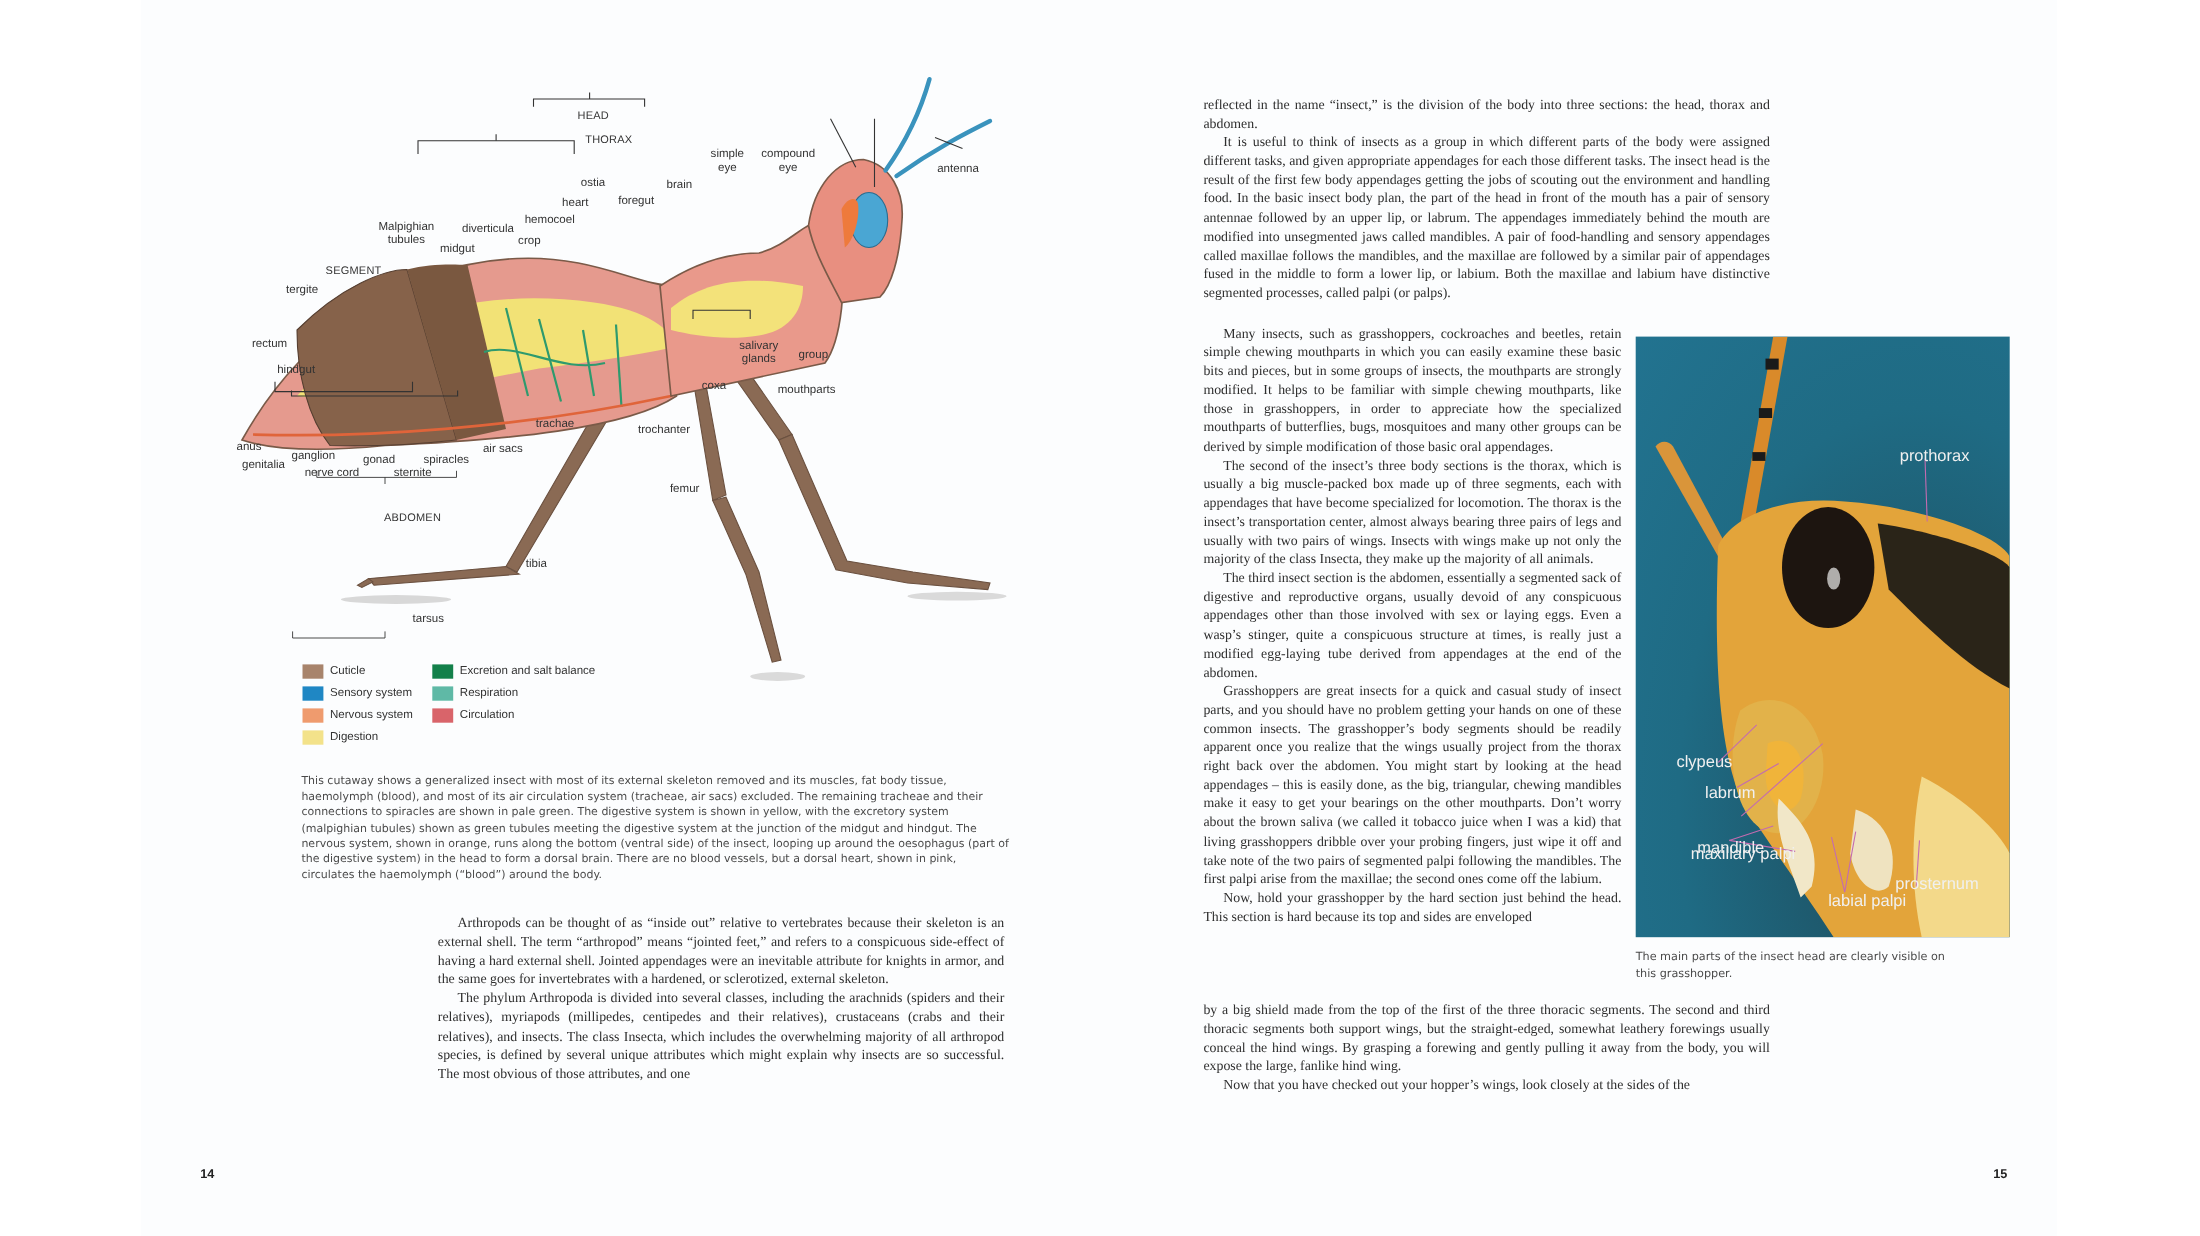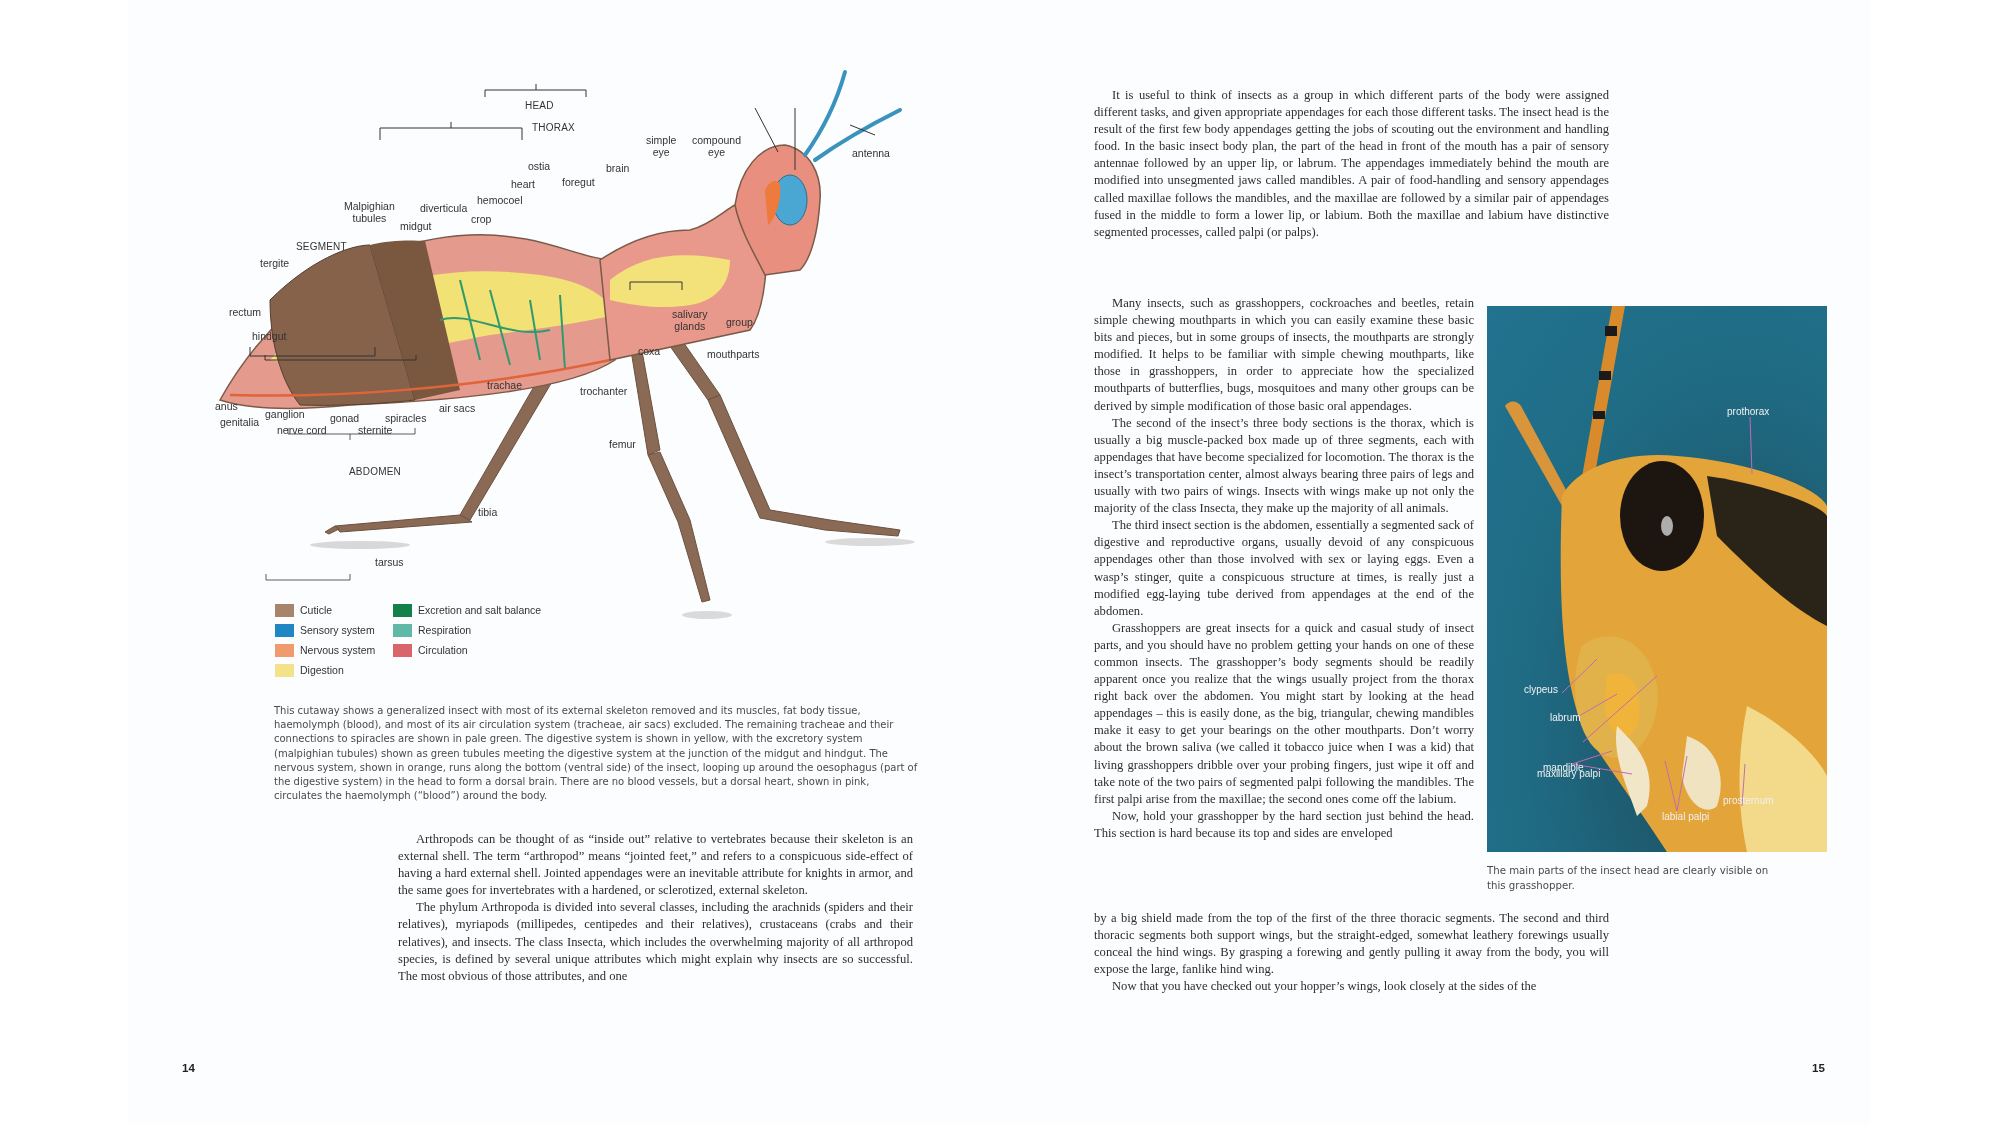--- a/index.html
+++ b/index.html
@@ -22,21 +22,21 @@
   .body-text { font-size:12.6px; line-height:17.1px; text-align:justify; color:#2e2e2e; }
   .body-text p { margin:0; text-indent:18px; }
   .body-text p.noindent { text-indent:0; }
   .left-body { position:absolute; left:398px; top:831px; width:515px; }
   .right-top { position:absolute; left:1094px; top:87px; width:515px; }
   .right-narrow { position:absolute; left:1094px; top:295px; width:380px; }
   .right-wide { position:absolute; left:1094px; top:910px; width:515px; }
 
   .photo { position:absolute; left:1487px; top:306px; width:340px; height:546px; overflow:hidden;
     background: radial-gradient(ellipse at 75% 78%, #1d4c5c 0%, #1e5a6e 30%, #1f6b84 60%, #227390 100%); }
-  .photo-lbl { position:absolute; font-family:"Liberation Sans", sans-serif; font-size:10px; color:#f0f0f0; white-space:nowrap; }
+  .photo-lbl { position:absolute; font-family:"Liberation Sans", sans-serif; font-size:15px; color:#f0f0f0; white-space:nowrap; }
   .photo-caption { position:absolute; left:1487px; top:864px; width:300px; font-family:"DejaVu Sans", sans-serif; font-size:10.2px; line-height:14.5px; color:#4a4a4a; }
 
   .page-num { position:absolute; top:1062px; font-family:"Liberation Sans", sans-serif; font-size:11.5px; font-weight:bold; color:#222; }
 </style>
 </head>
 <body>
 
 <div class="spread"></div>
 
 <div>
@@ -186,20 +186,21 @@
   <div class="body-text left-body">
     <p>Arthropods can be thought of as “inside out” relative to vertebrates because their skeleton is an external shell. The term “arthropod” means “jointed feet,” and refers to a conspicuous side-effect of having a hard external shell. Jointed appendages were an inevitable attribute for knights in armor, and the same goes for invertebrates with a hardened, or sclerotized, external skeleton.</p>
     <p>The phylum Arthropoda is divided into several classes, including the arachnids (spiders and their relatives), myriapods (millipedes, centipedes and their relatives), crustaceans (crabs and their relatives), and insects. The class Insecta, which includes the overwhelming majority of all arthropod species, is defined by several unique attributes which might explain why insects are so successful. The most obvious of those attributes, and one</p>
   </div>
 
   <div class="page-num" style="left:182px;">14</div>
 </div>
 
 <div>
   <div class="body-text right-top">
+    <p class="noindent">reflected in the name “insect,” is the division of the body into three sections: the head, thorax and abdomen.</p>
     <p>It is useful to think of insects as a group in which different parts of the body were assigned different tasks, and given appropriate appendages for each those different tasks. The insect head is the result of the first few body appendages getting the jobs of scouting out the environment and handling food. In the basic insect body plan, the part of the head in front of the mouth has a pair of sensory antennae followed by an upper lip, or labrum. The appendages immediately  behind the mouth are modified into unsegmented jaws called mandibles. A pair of food-handling and sensory appendages called maxillae follows the mandibles, and the maxillae are followed by a similar pair of appendages fused in the middle to form a lower lip, or labium. Both the maxillae and labium have distinctive segmented processes, called palpi (or palps).</p>
   </div>
 
   <div class="body-text right-narrow">
     <p>Many insects, such as grasshoppers, cockroaches and beetles, retain simple chewing mouthparts in which you can easily examine these basic bits and pieces, but in some groups of insects, the mouthparts are strongly modified. It helps to be familiar with simple chewing mouthparts, like those in grasshoppers, in order to appreciate how the specialized mouthparts of butterflies, bugs, mosquitoes and many other groups can be derived by simple modification of those basic oral appendages.</p>
     <p>The second of the insect’s three body sections is the thorax, which is usually a big muscle-packed box made up of three segments, each with appendages that have become specialized for locomotion. The thorax is the insect’s transportation center, almost always bearing three pairs of legs and usually with two pairs of wings. Insects with wings make up not only the majority of the class Insecta, they make up the majority of all animals.</p>
     <p>The third insect section is the abdomen, essentially a segmented sack of digestive and reproductive organs, usually devoid of any conspicuous appendages other than those involved with sex or laying eggs. Even a wasp’s stinger, quite a conspicuous structure at times, is really just a modified egg-laying tube derived from appendages at the end of the abdomen.</p>
     <p>Grasshoppers are great insects for a quick and casual study of insect parts, and you should have no problem getting your hands on one of these common insects. The grasshopper’s body segments should be readily apparent once you realize that the wings usually project from the thorax right back over the abdomen. You might start by looking at the head appendages – this is easily done, as the big, triangular, chewing mandibles make it easy to get your bearings on the other mouthparts. Don’t worry about the brown saliva (we called it tobacco juice when I was a kid) that living grasshoppers dribble over your probing fingers, just wipe it off and take note of the two pairs of segmented palpi following the mandibles. The first palpi arise from the maxillae; the second ones come off the labium.</p>
     <p>Now, hold your grasshopper by the hard section just behind the head. This section is hard because its top and sides are enveloped</p>
   </div>

